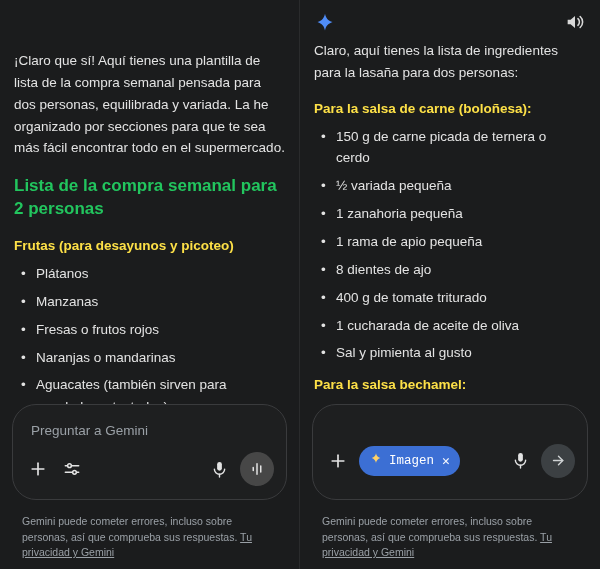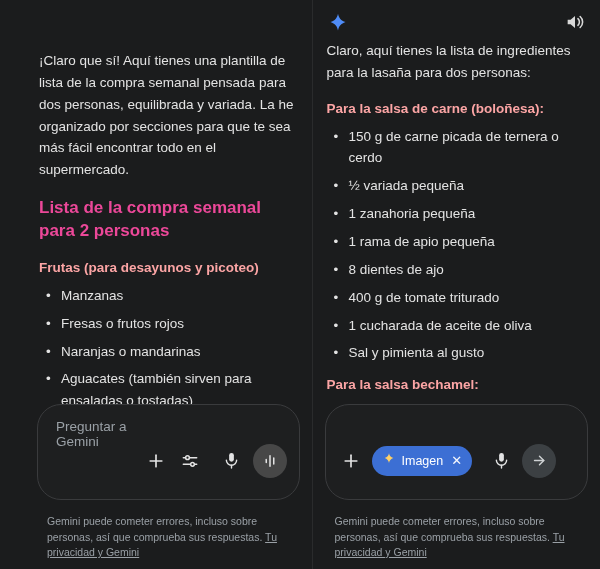--- a/index.html
+++ b/index.html
@@ -11,21 +11,20 @@
     background: #1b1c1d;
     font-family: "Liberation Sans", sans-serif;
     overflow: hidden;
   }
   .app {
     width: 600px;
     height: 558px;
     display: flex;
     position: relative;
     background: #1b1c1d;
-    padding-left: 25px;
   }
   .pane {
     width: 300px;
     height: 569px;
     position: relative;
     display: flex;
     flex-direction: column;
     background: #1b1c1d;
   }
   .pane.left { border-right: 1px solid #2a2b2c; }
@@ -57,27 +56,27 @@
   }
   .content.left { padding-top: 14px; }
   .content.right { padding-top: 4px; }
 
   .para { margin: 0 0 14px 0; color: #e3e3e3; }
   .h2 {
     font-size: 17px;
     font-weight: bold;
     line-height: 1.35;
     margin: 16px 0 14px 0;
-    color: #ec4899;
+    color: #22c55e;
   }
   .h3 {
     font-size: 13.5px;
     font-weight: bold;
     margin: 6px 0 6px 0;
-    color: #fca5a5;
+    color: #fde047;
   }
   ul {
     margin: 0 0 10px 0;
     padding-left: 20px;
     list-style: none;
   }
   li {
     position: relative;
     margin: 0 16px 6px 0;
     padding-left: 2px;
@@ -108,22 +107,22 @@
     background: linear-gradient(to bottom, rgba(27,28,29,0) 0%, #1b1c1d 22%);
     flex: 0 0 auto;
   }
   .composer {
     background: #1e1f20;
     border: 1px solid #3a3b3d;
     border-radius: 24px;
     padding: 12px 12px 8px 12px;
     min-height: 96px;
     display: flex;
-    flex-direction: row;
-    justify-content: space-between;
+    flex-direction: column;
+    justify-content: center;
   }
   .composer .placeholder {
     color: #9aa0a6;
     font-size: 13.5px;
     padding: 2px 4px 0 6px;
   }
   .composer-row {
     display: flex;
     align-items: center;
     margin-top: 14px;
@@ -148,20 +147,21 @@
   .chip {
     display: inline-flex;
     align-items: center;
     gap: 6px;
     background: #3c6fd4;
     color: #ffffff;
     border-radius: 16px;
     padding: 6px 10px;
     font-size: 12.5px;
     height: 30px;
+    font-family: Liberation Mono, monospace;
   }
   .chip .x { font-size: 13px; opacity: .95; margin-left: 2px; }
 
   
   .footer {
     text-align: left;
     color: #9aa0a6;
     font-size: 10.5px;
     line-height: 1.5;
     padding: 8px 22px 8px 22px;
@@ -186,20 +186,21 @@
     <div class="top-row">
       <span class="spark"></span>
       <span style="width:22px;height:22px;"></span>
     </div>
 
     <div class="content left">
       <p class="para">¡Claro que sí! Aquí tienes una plantilla de lista de la compra semanal pensada para dos personas, equilibrada y variada. La he organizado por secciones para que te sea más fácil encontrar todo en el supermercado.</p>
       <h2 class="h2">Lista de la compra semanal para 2 personas</h2>
       <h3 class="h3">Frutas (para desayunos y picoteo)</h3>
       <ul>
+        <li>Plátanos</li>
         <li>Manzanas</li>
         <li>Fresas o frutos rojos</li>
         <li>Naranjas o mandarinas</li>
         <li>Aguacates (también sirven para ensaladas o tostadas)</li>
       </ul>
       <div class="fade-line">Verduras (para comidas y cenas)</div>
     </div>
 
     <div class="bottom-block">
       <div class="composer-wrap" style="position:static;">

